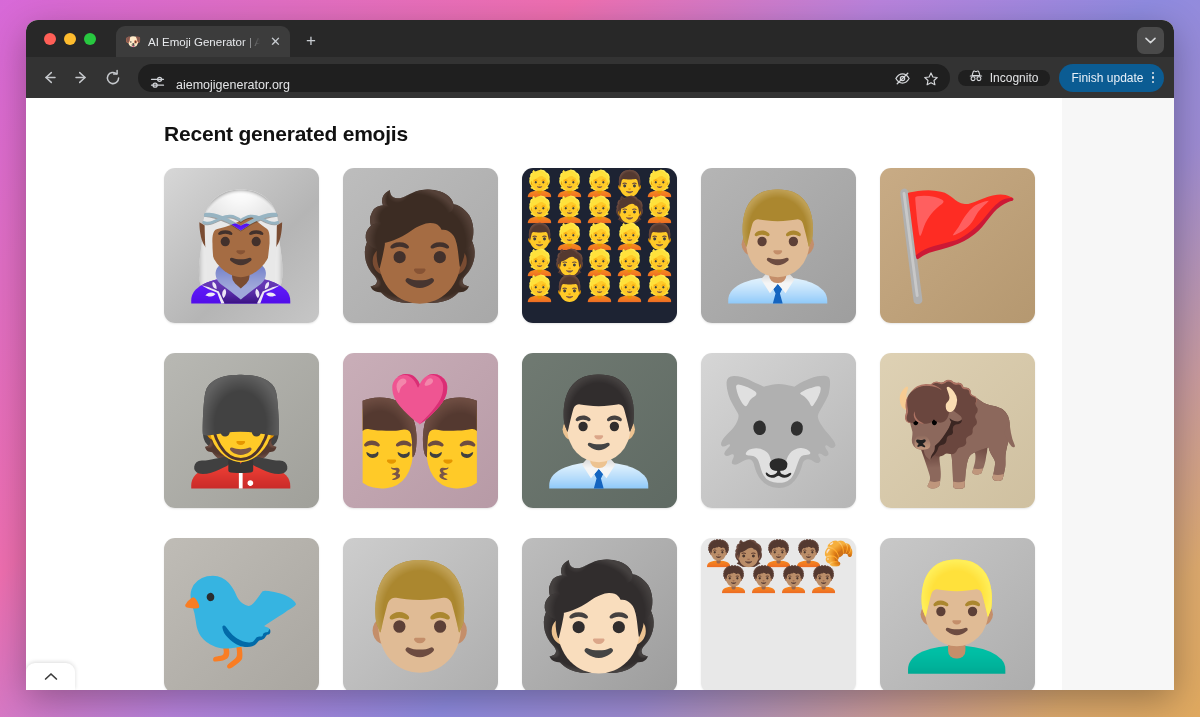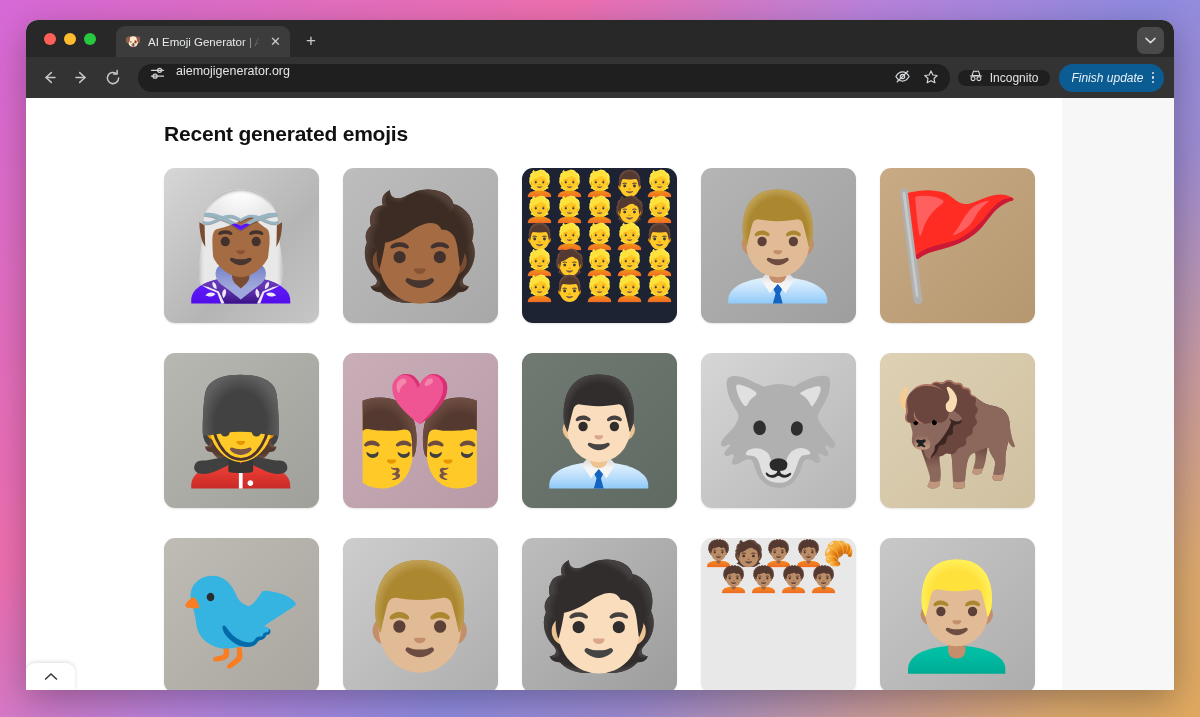--- a/index.html
+++ b/index.html
@@ -119,21 +119,21 @@
     display: flex; align-items: center; justify-content: center;
     color: #c5c8cc;
     flex: 0 0 30px;
   }
   .omnibox {
     flex: 1 1 auto;
     height: 28px;
     background: #1f1f1f;
     border-radius: 14px;
     display: flex;
-    align-items: flex-start;
+    align-items: flex-end;
     padding: 0 6px 0 10px;
     margin: 0 6px 0 8px;
     min-width: 0;
   }
   .omni-icon {
     width: 19px; height: 19px; flex: 0 0 19px;
     display: flex; align-items: center; justify-content: center;
     margin-right: 9px;
   }
   .omni-url {
@@ -166,21 +166,21 @@
   .update-chip {
     height: 28px;
     border-radius: 14px;
     background: #0b5c93;
     display: flex; align-items: center;
     gap: 5px;
     padding: 0 7px 0 12px;
     flex: 0 0 auto;
   }
   .update-chip .lbl {
-    color: #e8f0f8; font-size: 12px; white-space: nowrap; font-style: italic;
+    color: #e8f0f8; font-size: 12px; white-space: nowrap;
   }
   .kebab {
     display: flex; flex-direction: column; gap: 2px;
     align-items: center; padding: 0 3px;
   }
   .kebab i { width: 2.5px; height: 2.5px; border-radius: 50%; background: #dfe3e7; display: block; }
 
   
   .viewport {
     height: 592px;

